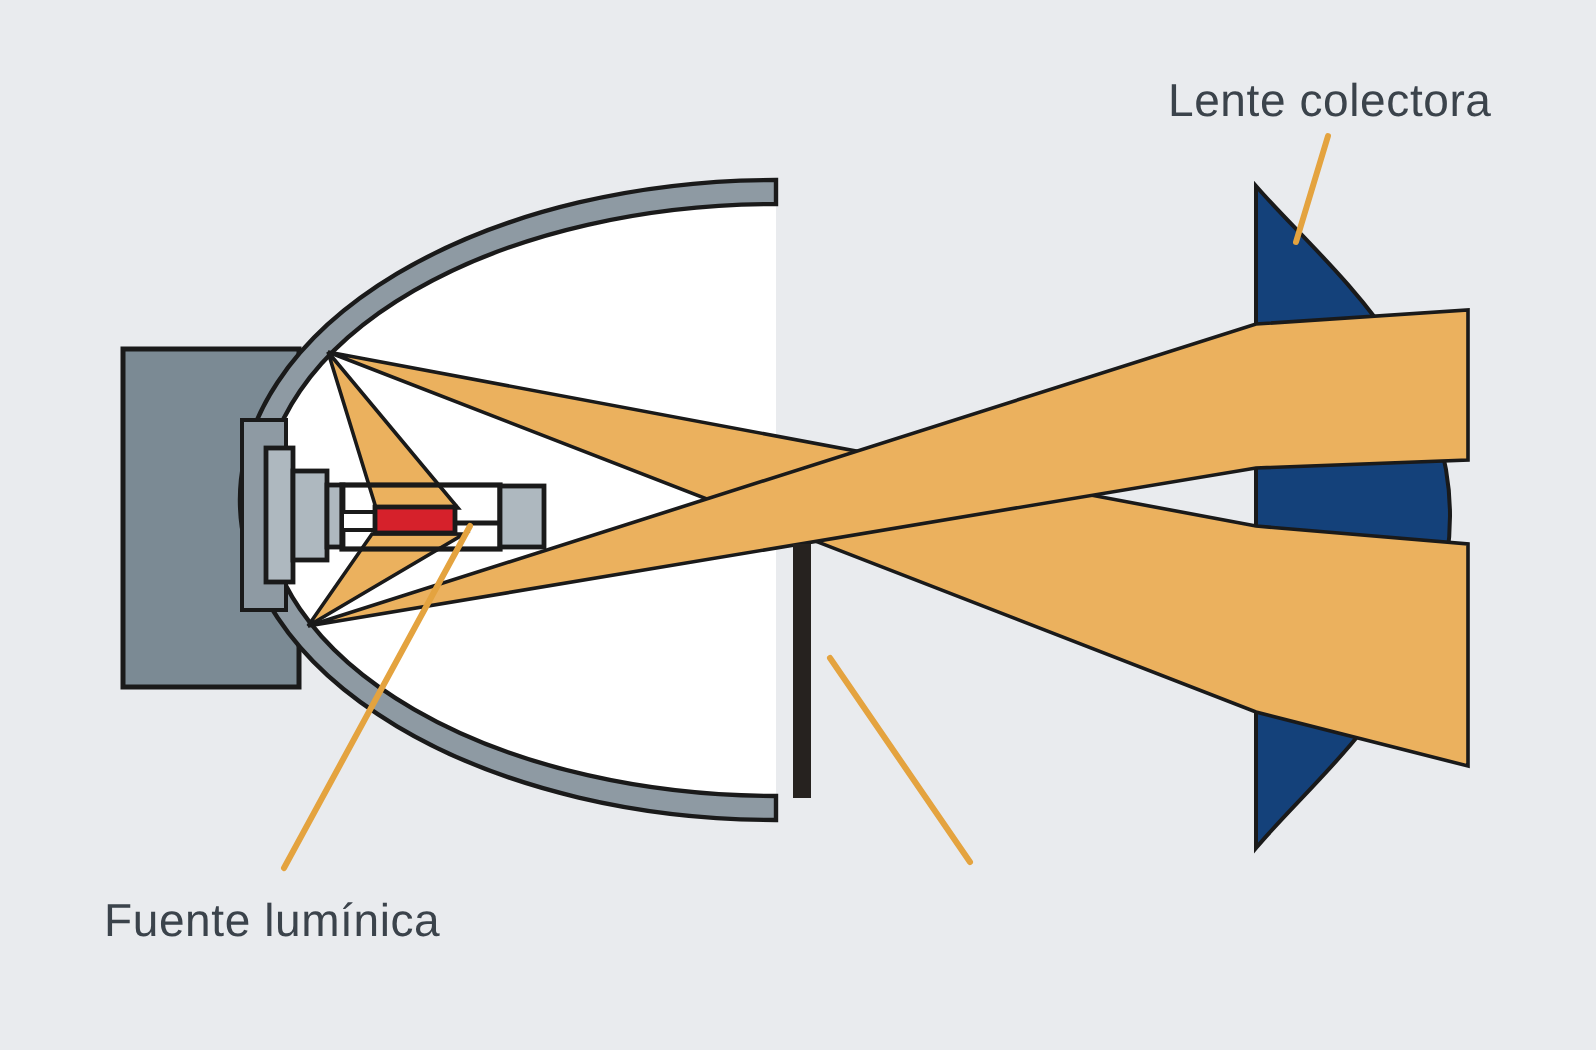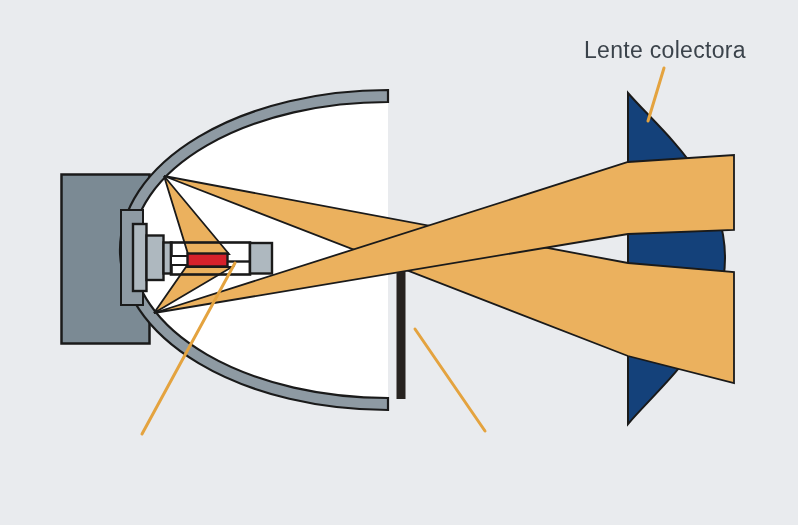--- a/index.html
+++ b/index.html
@@ -71,14 +71,15 @@
 
     <rect x="396.5" y="272" width="9" height="127" class="shutter"></rect>
 
     <line x1="664" y1="68" x2="648" y2="121" class="leader"></line>
     <line x1="235" y1="263" x2="142" y2="434" class="leader"></line>
     <line x1="415" y1="329" x2="485" y2="431" class="leader"></line>
   </svg>
 
   <div class="lbl" style="left:584px; top:37px;">Lente colectora</div>
 
+  <div class="lbl" style="left:52px; top:447px;">Fuente lumínica</div>
 
 </div>
 
 </body></html>

